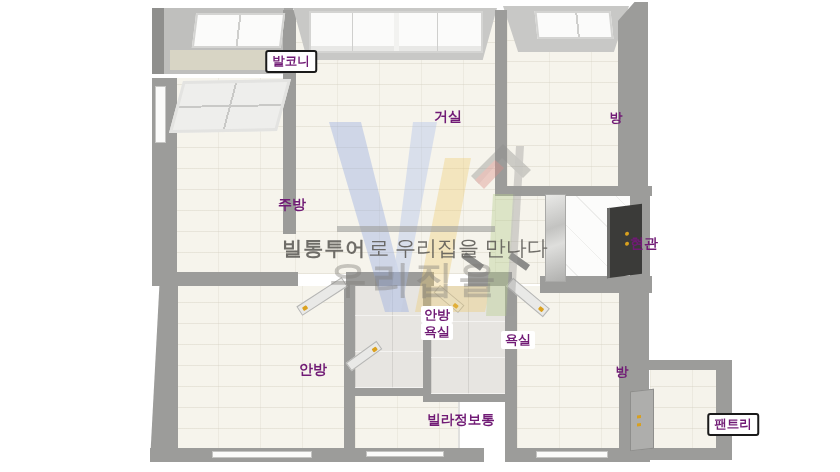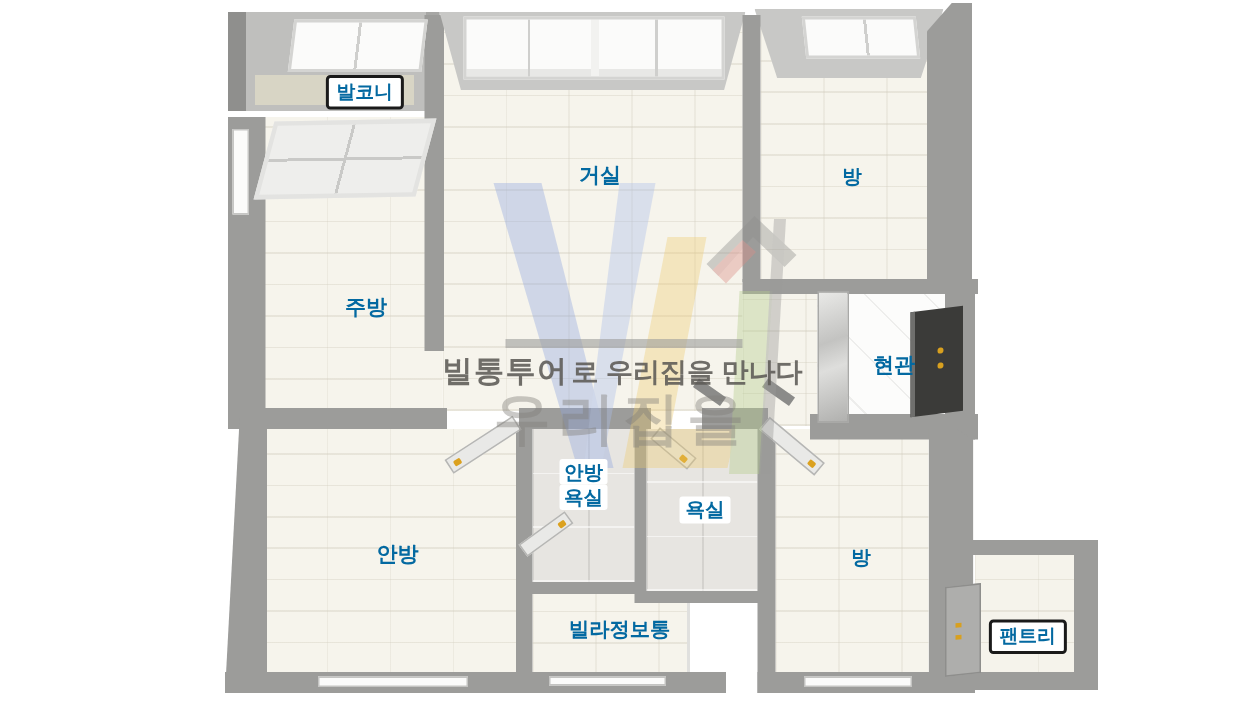--- a/index.html
+++ b/index.html
@@ -104,22 +104,22 @@
   .front-door i{position:absolute;width:4px;height:4px;border-radius:50%;background:#d8a01f;left:15px;}
   .front-door i:nth-child(1){top:26px;}
   .front-door i:nth-child(2){top:36px;}
   .pantry-door{left:630px;top:390px;width:24px;height:60px;position:absolute;background:#aeaeac;
     transform:skewY(-6deg);border:1px solid #8e8e8c;box-sizing:border-box;}
   .pantry-door i{position:absolute;width:4px;height:3px;background:#d8a01f;left:6px;}
   .pantry-door i:nth-child(1){top:24px;}
   .pantry-door i:nth-child(2){top:32px;}
 
   
-  .rlabel{position:absolute;transform:translateX(-50%);font-weight:bold;color:#0369a1;
-    font-size:14px;white-space:nowrap;z-index:30;}
+  .rlabel{position:absolute;transform:translateX(-50%);font-weight:bold;color:#701a75;
+    font-size:14px;white-space:nowrap;z-index:30;margin-left:48px;}
   .boxed{background:#ffffff;border:2px solid #1a1a1a;border-radius:3px;padding:1px 5px;font-size:12.5px;}
   .whitebg{background:#ffffff;border-radius:2px;padding:0 4px;font-size:13px;}
   .lbl-balcony{left:243px;top:50px;}
   .lbl-living{left:400px;top:108px;}
   .lbl-roomtop{left:568px;top:109px;font-size:13px;}
   .lbl-kitchen{left:244px;top:196px;}
   .lbl-entrance{left:596px;top:235px;}
   .lbl-master{left:265px;top:361px;}
   .lbl-mbath{left:389px;top:306px;text-align:center;line-height:17px;}
   .lbl-mbath span{display:block;background:#fff;border-radius:2px;padding:0 3px;font-size:13px;}
@@ -128,21 +128,21 @@
   .lbl-dress{left:413px;top:411px;font-size:13.5px;}
   .lbl-pantry{left:685px;top:413px;}
 
   
   .watermark{position:absolute;left:0;top:0;width:840px;height:472px;pointer-events:none;z-index:20;}
   .wm-logo{position:absolute;left:323px;top:116px;width:215px;height:212px;opacity:.5;}
   .wm-bar{position:absolute;left:337px;top:226px;width:158px;height:6px;background:#9d9d9b;opacity:.6;}
   .wm-tagline{position:absolute;left:415px;top:234px;transform:translateX(-50%);white-space:nowrap;
     color:rgba(92,90,85,.88);}
   .wm-tagline .b{font-size:20px;font-weight:800;letter-spacing:1px;}
-  .wm-tagline .r{font-size:18px;font-weight:700;margin-left:2px;}
+  .wm-tagline .r{font-size:21px;font-weight:400;margin-left:2px;}
   .wm-brand{position:absolute;left:415px;top:254px;transform:translateX(-50%);white-space:nowrap;
     font-size:38px;font-weight:800;letter-spacing:5px;color:rgba(128,126,122,.42);}
 </style>
 </head>
 <body>
 
 <div class="stage">
 
   <div class="floor kitchen-floor"></div>
   <div class="floor living-floor"></div>

